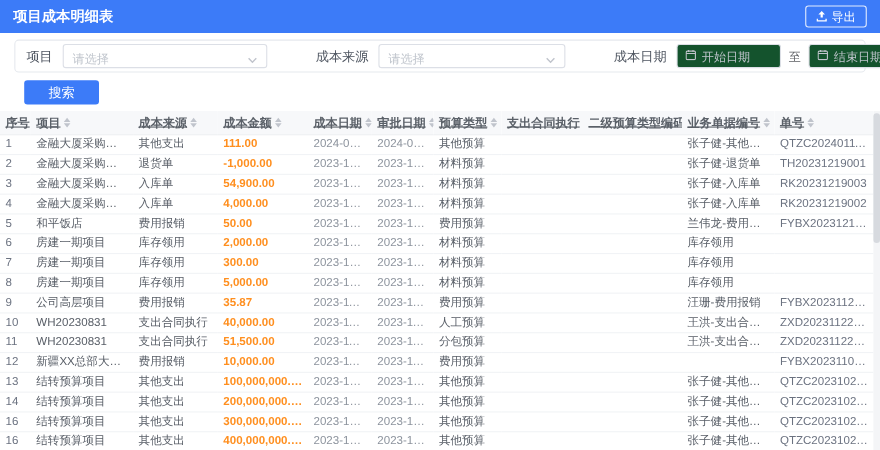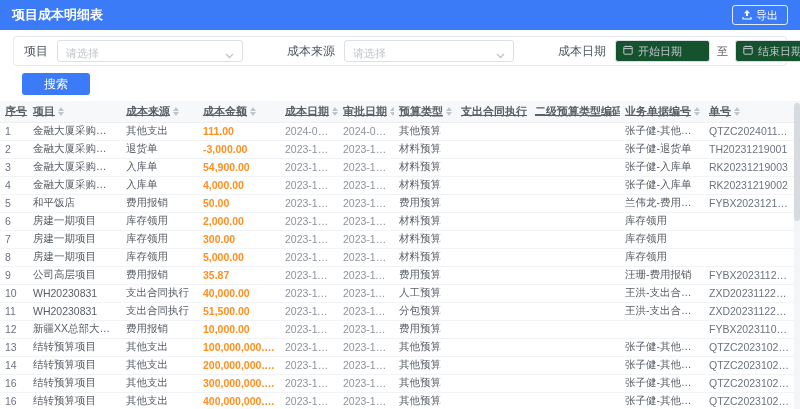--- a/index.html
+++ b/index.html
@@ -206,21 +206,21 @@
           <td class="c-budget">其他预算</td>
           <td class="c-sub"></td>
           <td class="c-subcode"></td>
           <td class="c-doc">张子健-其他支出</td>
           <td class="c-order">QTZC20240111001</td>
         </tr>
         <tr>
           <td class="c-idx">2</td>
           <td class="c-project">金融大厦采购项目</td>
           <td class="c-source">退货单</td>
-          <td class="c-amount">-3,000.00</td>
+          <td class="c-amount">-1,000.00</td>
           <td class="c-date">2023-12-19</td>
           <td class="c-date">2023-12-19</td>
           <td class="c-budget">材料预算</td>
           <td class="c-sub"></td>
           <td class="c-subcode"></td>
           <td class="c-doc">张子健-退货单</td>
           <td class="c-order">TH20231219001</td>
         </tr>
         <tr>
           <td class="c-idx">3</td>

